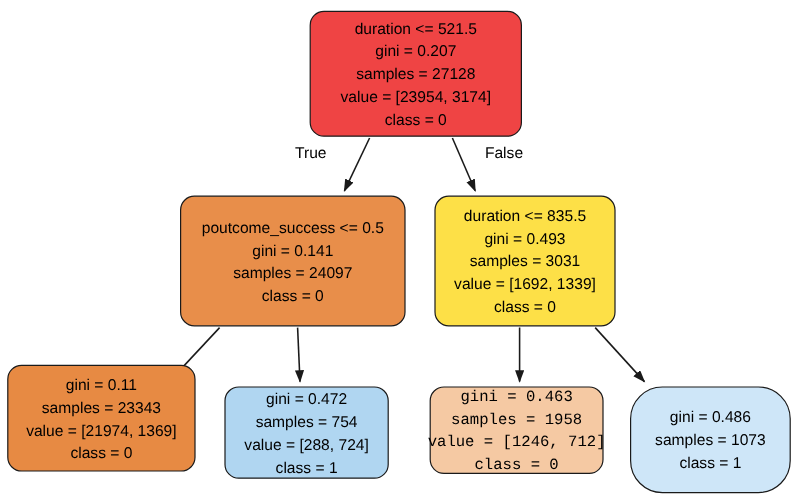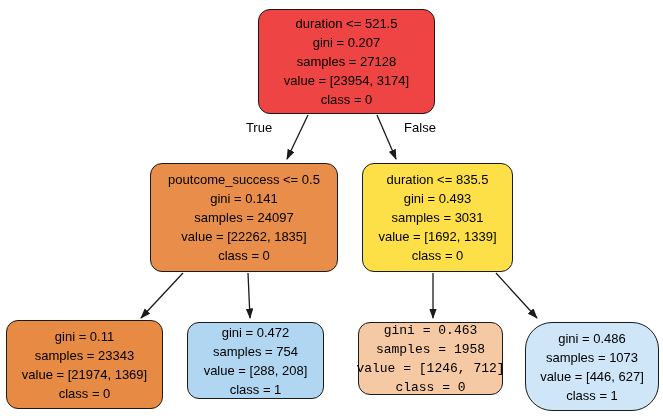--- a/index.html
+++ b/index.html
@@ -19,21 +19,21 @@
     justify-content:center;align-items:center;
     font-size:13px;line-height:19px;color:#000000;
     text-align:center;
     box-sizing:border-box;
   }
   .node span{display:block;white-space:nowrap;}
   
   .n-root {left:258px;top:9px;  width:177px;height:105px;}
   .n-left {left:150px;top:163px;width:188px;height:109px;}
   .n-right{left:362px;top:163px;width:151px;height:109px;}
-  .n-l1   {left:6px;  top:320px;width:157px;height:89px;}
+  .n-l1   {left:6px;  top:304px;width:157px;height:89px;}
   .n-l2   {left:187px;top:322px;width:137px;height:77px;}
   .n-l3   {left:358px;top:322px;width:145px;height:73px;font-family:Liberation Mono, monospace;}
   .n-l4   {left:525px;top:322px;width:134px;height:89px;}
   .edge-label{
     position:absolute;
     font-size:13px;color:#000000;
     text-align:center;
   }
   .lbl-true {left:233px;top:120px;width:52px;}
   .lbl-false{left:392px;top:120px;width:56px;}
@@ -65,21 +65,20 @@
     <span>gini = 0.207</span>
     <span>samples = 27128</span>
     <span>value = [23954, 3174]</span>
     <span>class = 0</span>
   </div>
 
   <div class="node n-left" style="background-color: rgb(232, 142, 74);">
     <span>poutcome_success &lt;= 0.5</span>
     <span>gini = 0.141</span>
     <span>samples = 24097</span>
-    <span>value = [22262, 1835]</span>
     <span>class = 0</span>
   </div>
 
   <div class="node n-right" style="background-color: #fde047;">
     <span>duration &lt;= 835.5</span>
     <span>gini = 0.493</span>
     <span>samples = 3031</span>
     <span>value = [1692, 1339]</span>
     <span>class = 0</span>
   </div>
@@ -87,31 +86,30 @@
   <div class="node n-l1" style="background-color: rgb(231, 138, 67);">
     <span>gini = 0.11</span>
     <span>samples = 23343</span>
     <span>value = [21974, 1369]</span>
     <span>class = 0</span>
   </div>
 
   <div class="node n-l2" style="background-color: rgb(176, 214, 241);">
     <span>gini = 0.472</span>
     <span>samples = 754</span>
-    <span>value = [288, 208]</span>
+    <span>value = [288, 724]</span>
     <span>class = 1</span>
   </div>
 
   <div class="node n-l3" style="background-color: rgb(245, 201, 163);">
     <span>gini = 0.463</span>
     <span>samples = 1958</span>
     <span>value = [1246, 712]</span>
     <span>class = 0</span>
   </div>
 
   <div class="node n-l4" style="background-color: rgb(206, 230, 248); border-radius: 27px;">
     <span>gini = 0.486</span>
     <span>samples = 1073</span>
-    <span>value = [446, 627]</span>
     <span>class = 1</span>
   </div>
 
 </div>
 
 </body></html>

